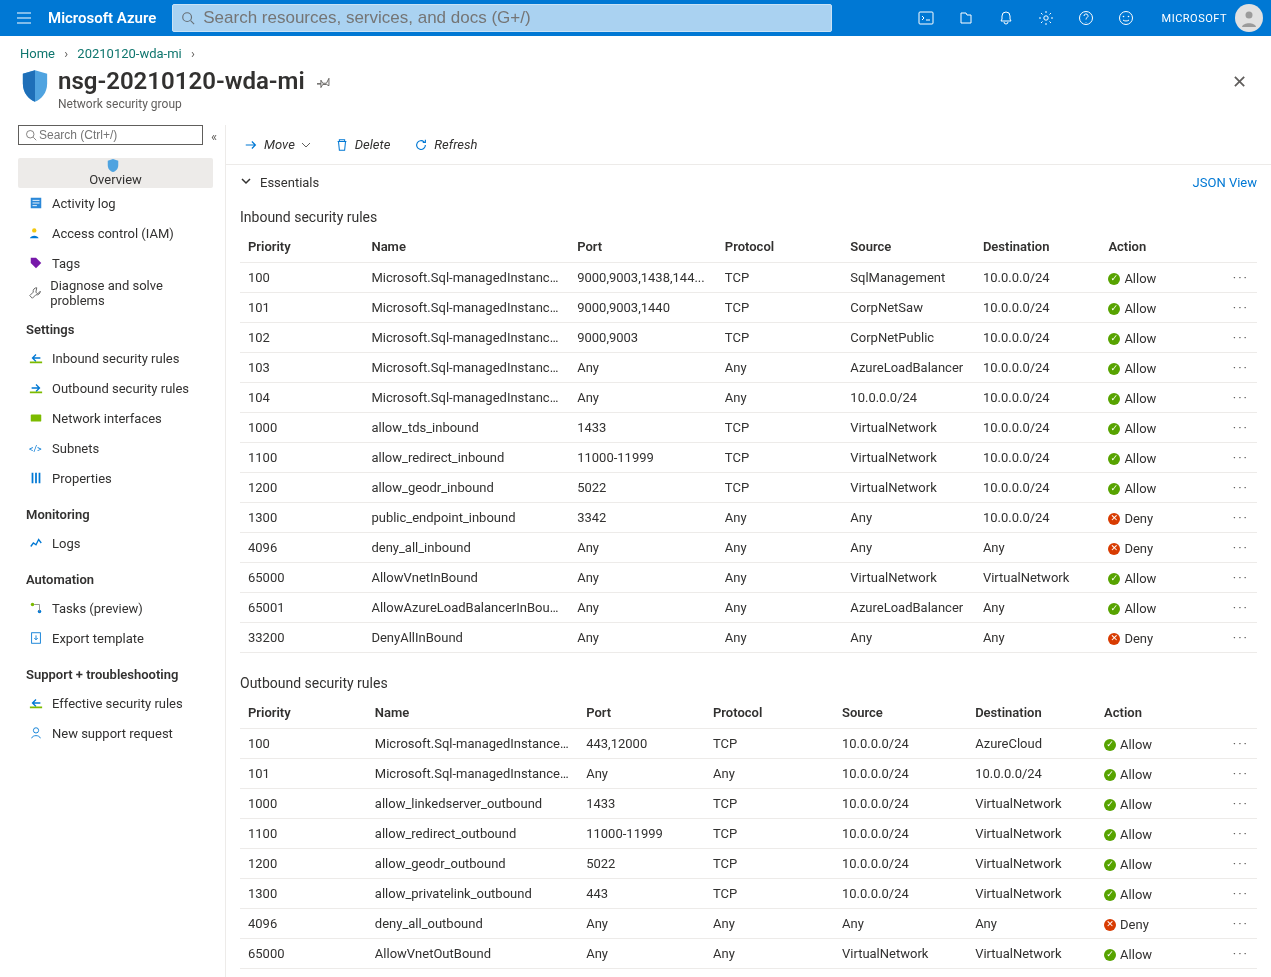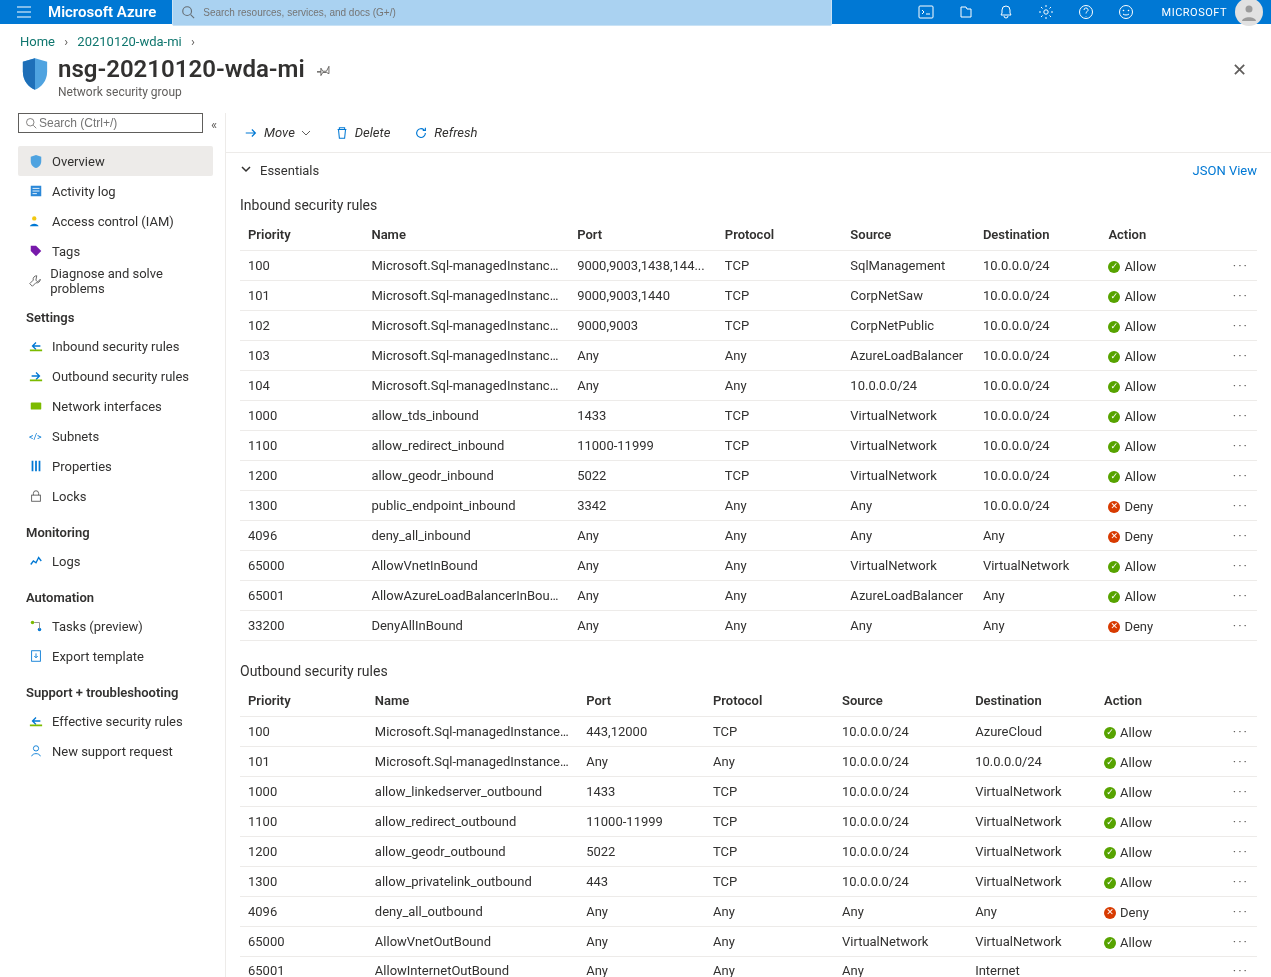--- a/index.html
+++ b/index.html
@@ -1,25 +1,25 @@
 <!DOCTYPE html>
 <html><head>
 <meta charset="utf-8">
 <style>
   * { box-sizing: border-box; }
   html, body { margin:0; padding:0; height:100%; font-family: "Segoe UI", -apple-system, BlinkMacSystemFont, Roboto, sans-serif; font-size:13px; color:#323130; background:#fff; }
   a { text-decoration:none; color:inherit; }
   
-  .topbar { height:24px; background:#0078d4; display:flex; align-items:center; color:#fff; padding:0 8px; }
+  .topbar { height:36px; background:#0078d4; display:flex; align-items:center; color:#fff; padding:0 8px; }
   .topbar .hamburger { width:32px; display:flex; justify-content:center; align-items:center; cursor:pointer; }
   .topbar .brand { font-size:15px; font-weight:600; padding:0 16px 0 8px; }
   .topbar .searchwrap { flex:1; display:flex; justify-content:flex-start; }
   .topbar .search { position:relative; width:660px; height:28px; background:#aad2f1; border:1px solid #c9e2f5; border-radius:2px; display:flex; align-items:center; }
   .topbar .search svg { margin:0 6px 0 8px; opacity:.8; }
-  .topbar .search input { flex:1; border:none; outline:none; background:transparent; color:#0369a1; font-size:10px; }
+  .topbar .search input { flex:1; border:none; outline:none; background:transparent; color:#0369a1; font-size:17px; }
   .topbar .righticons { display:flex; align-items:center; gap:0; }
   .topbar .righticons .icn { width:40px; height:40px; display:flex; justify-content:center; align-items:center; cursor:pointer; }
   .topbar .acct { padding:0 4px 0 16px; font-size:11px; letter-spacing:.5px; }
   .topbar .avatar { width:28px; height:28px; border-radius:50%; background:#e1e1e1; display:flex; justify-content:center; align-items:center; margin-left:4px; }
   .topbar .avatar svg { fill:#9b9b9b; }
   
   .crumb { padding:10px 20px 0 20px; color:#0078d4; font-size:13px; }
   .crumb .sep { color:#605e5c; margin:0 6px; }
   .crumb a { color:#0f766e; }
   
@@ -32,21 +32,21 @@
   .pagehdr .close { cursor:pointer; font-size:18px; color:#605e5c; padding:4px; }
   
   .body { display:flex; padding:0 0 20px 0; }
   
   .side { width:225px; padding:0 12px 0 18px; }
   .sidesearch { display:flex; align-items:center; border:1px solid #605e5c; height:20px; padding:0 6px; font-size:12px; color:#605e5c; }
   .sidesearch input { border:none; outline:none; flex:1; font-size:12px; }
   .sidecollapse { display:inline-block; vertical-align:top; margin-left:6px; color:#605e5c; cursor:pointer; }
   .side .row { display:flex; align-items:center; height:30px; cursor:pointer; padding:0 8px; color:#323130; border-radius:2px; }
   .side .row .ic { width:20px; display:flex; justify-content:center; margin-right:6px; }
-  .side .row.selected { background:#edebe9; }
+  .side .row.selected { background:#edebe9;flex-direction:column; }
   .side .hdr { font-size:13px; font-weight:600; padding:14px 8px 6px 8px; }
   
   .main { flex:1; border-left:1px solid #edebe9; padding:0 0 0 0; }
   .toolbar { display:flex; align-items:center; height:40px; border-bottom:1px solid #edebe9; padding:0 8px; gap:4px;font-style:italic; }
   .toolbar .btn { display:flex; align-items:center; gap:6px; padding:0 10px; height:32px; color:#323130; cursor:pointer; }
   .toolbar .btn svg { color:#0078d4; }
   .essentials { display:flex; align-items:center; height:34px; padding:0 14px; }
   .essentials .chev { margin-right:8px; color:#323130; }
   .essentials .lbl { flex:1; font-weight:400; }
   .essentials .json { color:#0078d4; cursor:pointer; font-size:13px; }
@@ -254,29 +254,20 @@
         <div class="row">
           <span class="ic">
             <svg width="14" height="14" viewBox="0 0 16 16">
               <rect x="3" y="2" width="2" height="12" fill="#0078d4"></rect>
               <rect x="7" y="2" width="2" height="12" fill="#0078d4"></rect>
               <rect x="11" y="2" width="2" height="12" fill="#0078d4"></rect>
             </svg>
           </span>
           <span>Properties</span>
         </div>
-        <div class="row">
-          <span class="ic">
-            <svg width="14" height="14" viewBox="0 0 16 16">
-              <rect x="3" y="7" width="10" height="7" fill="none" stroke="#555"></rect>
-              <path d="M5 7V5a3 3 0 0 1 6 0v2" fill="none" stroke="#555"></path>
-            </svg>
-          </span>
-          <span>Locks</span>
-        </div>
       </div>
     <div class="hdr">Monitoring</div>
     <div id="side-monitoring">
         <div class="row">
           <span class="ic">
             <svg width="14" height="14" viewBox="0 0 16 16">
               <path d="M2 12l3-4 3 2 3-6 3 4" stroke="#0078d4" fill="none" stroke-width="1.5"></path>
             </svg>
           </span>
           <span>Logs</span>

